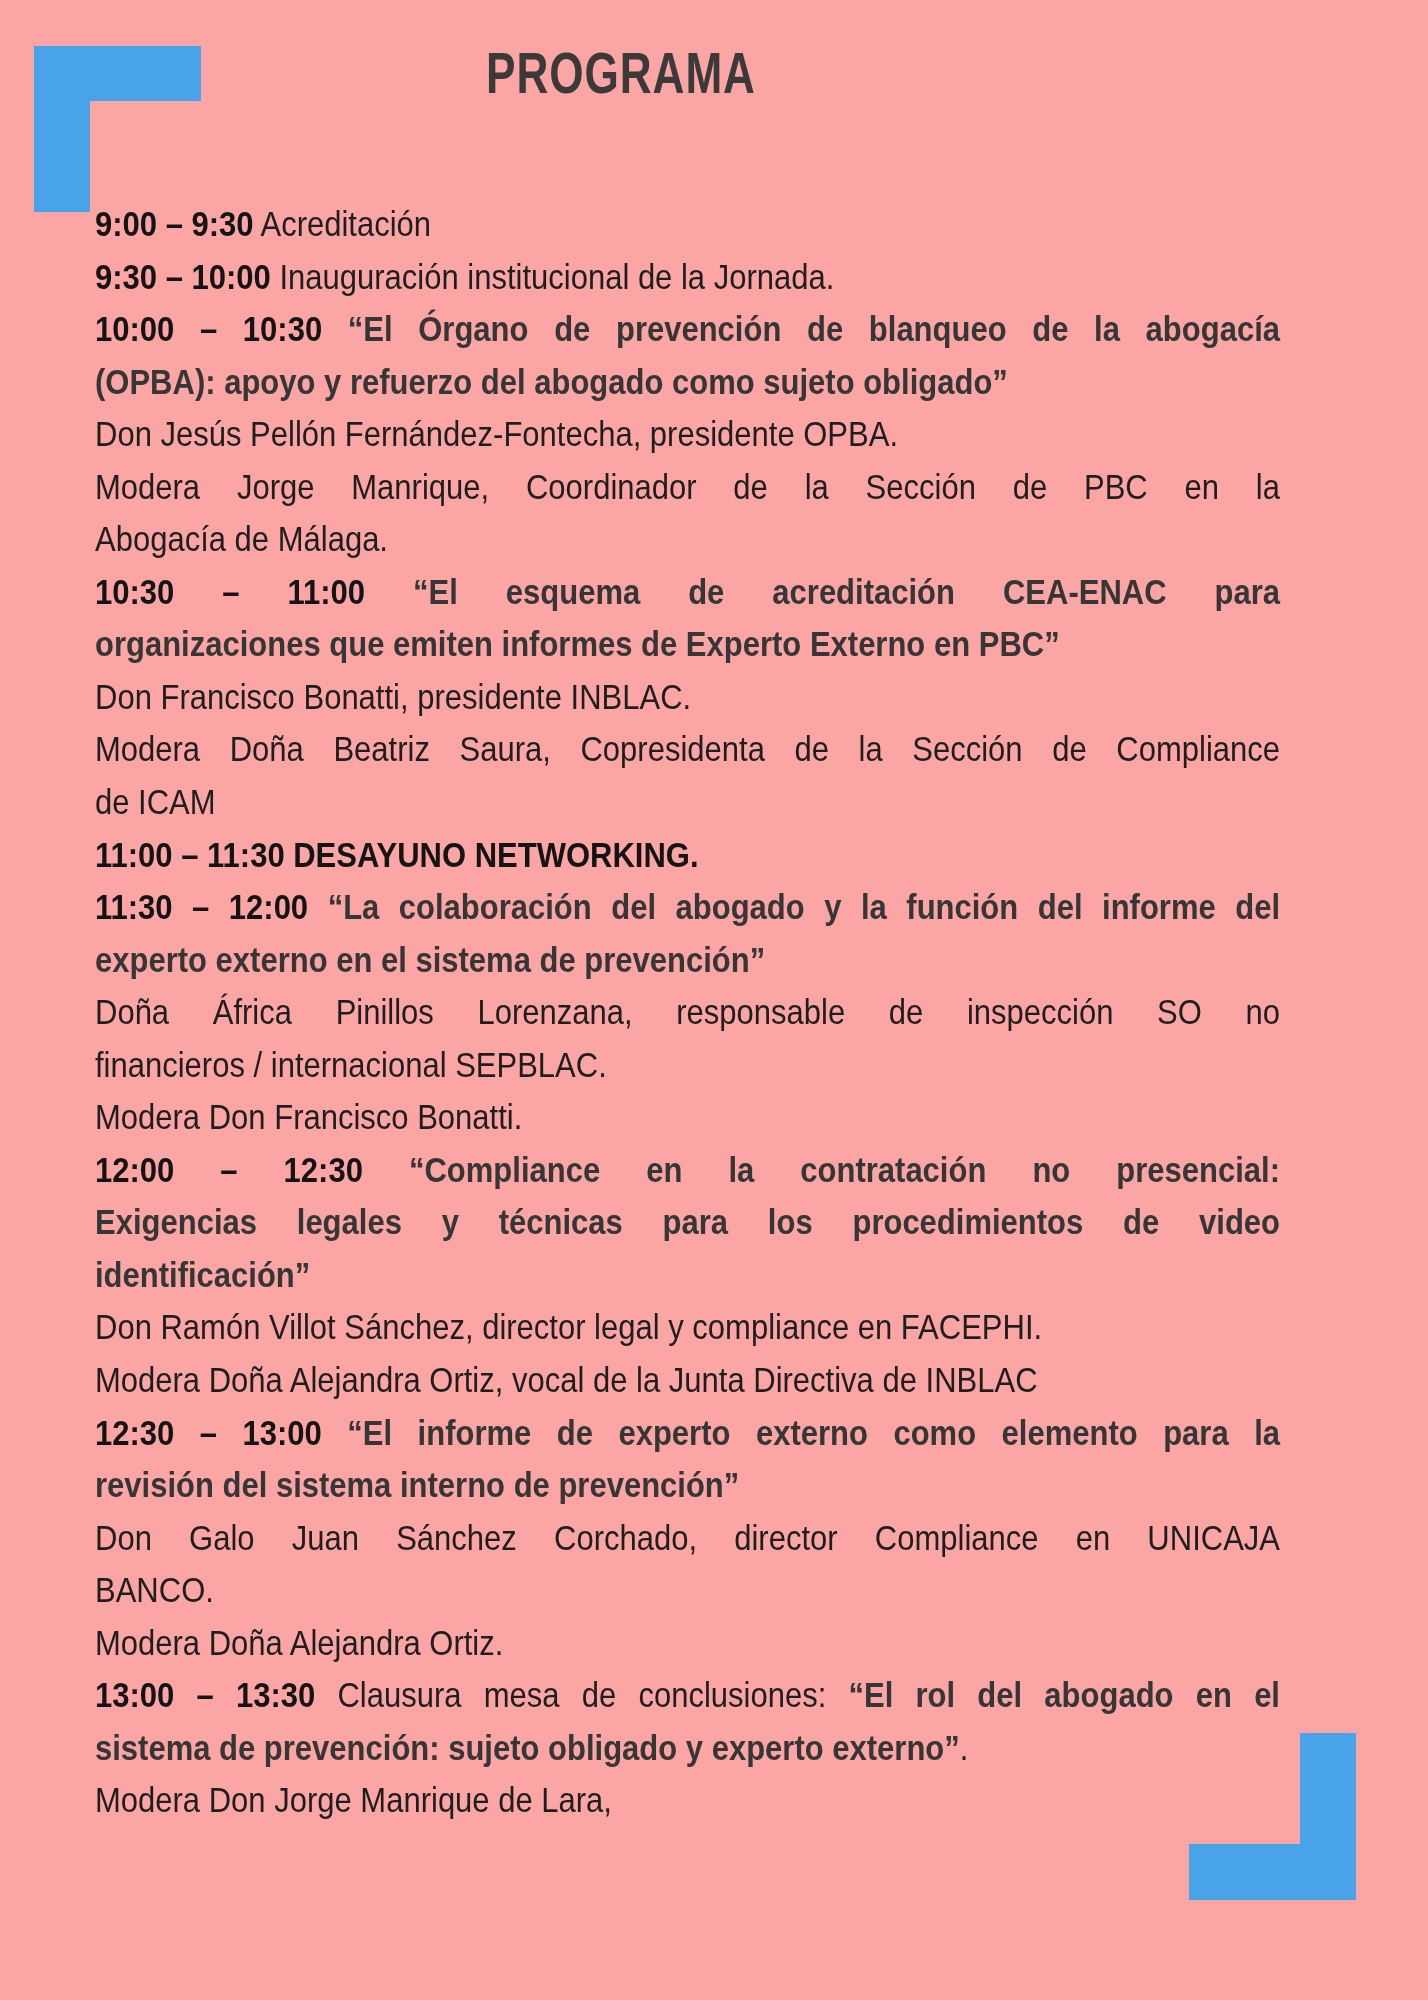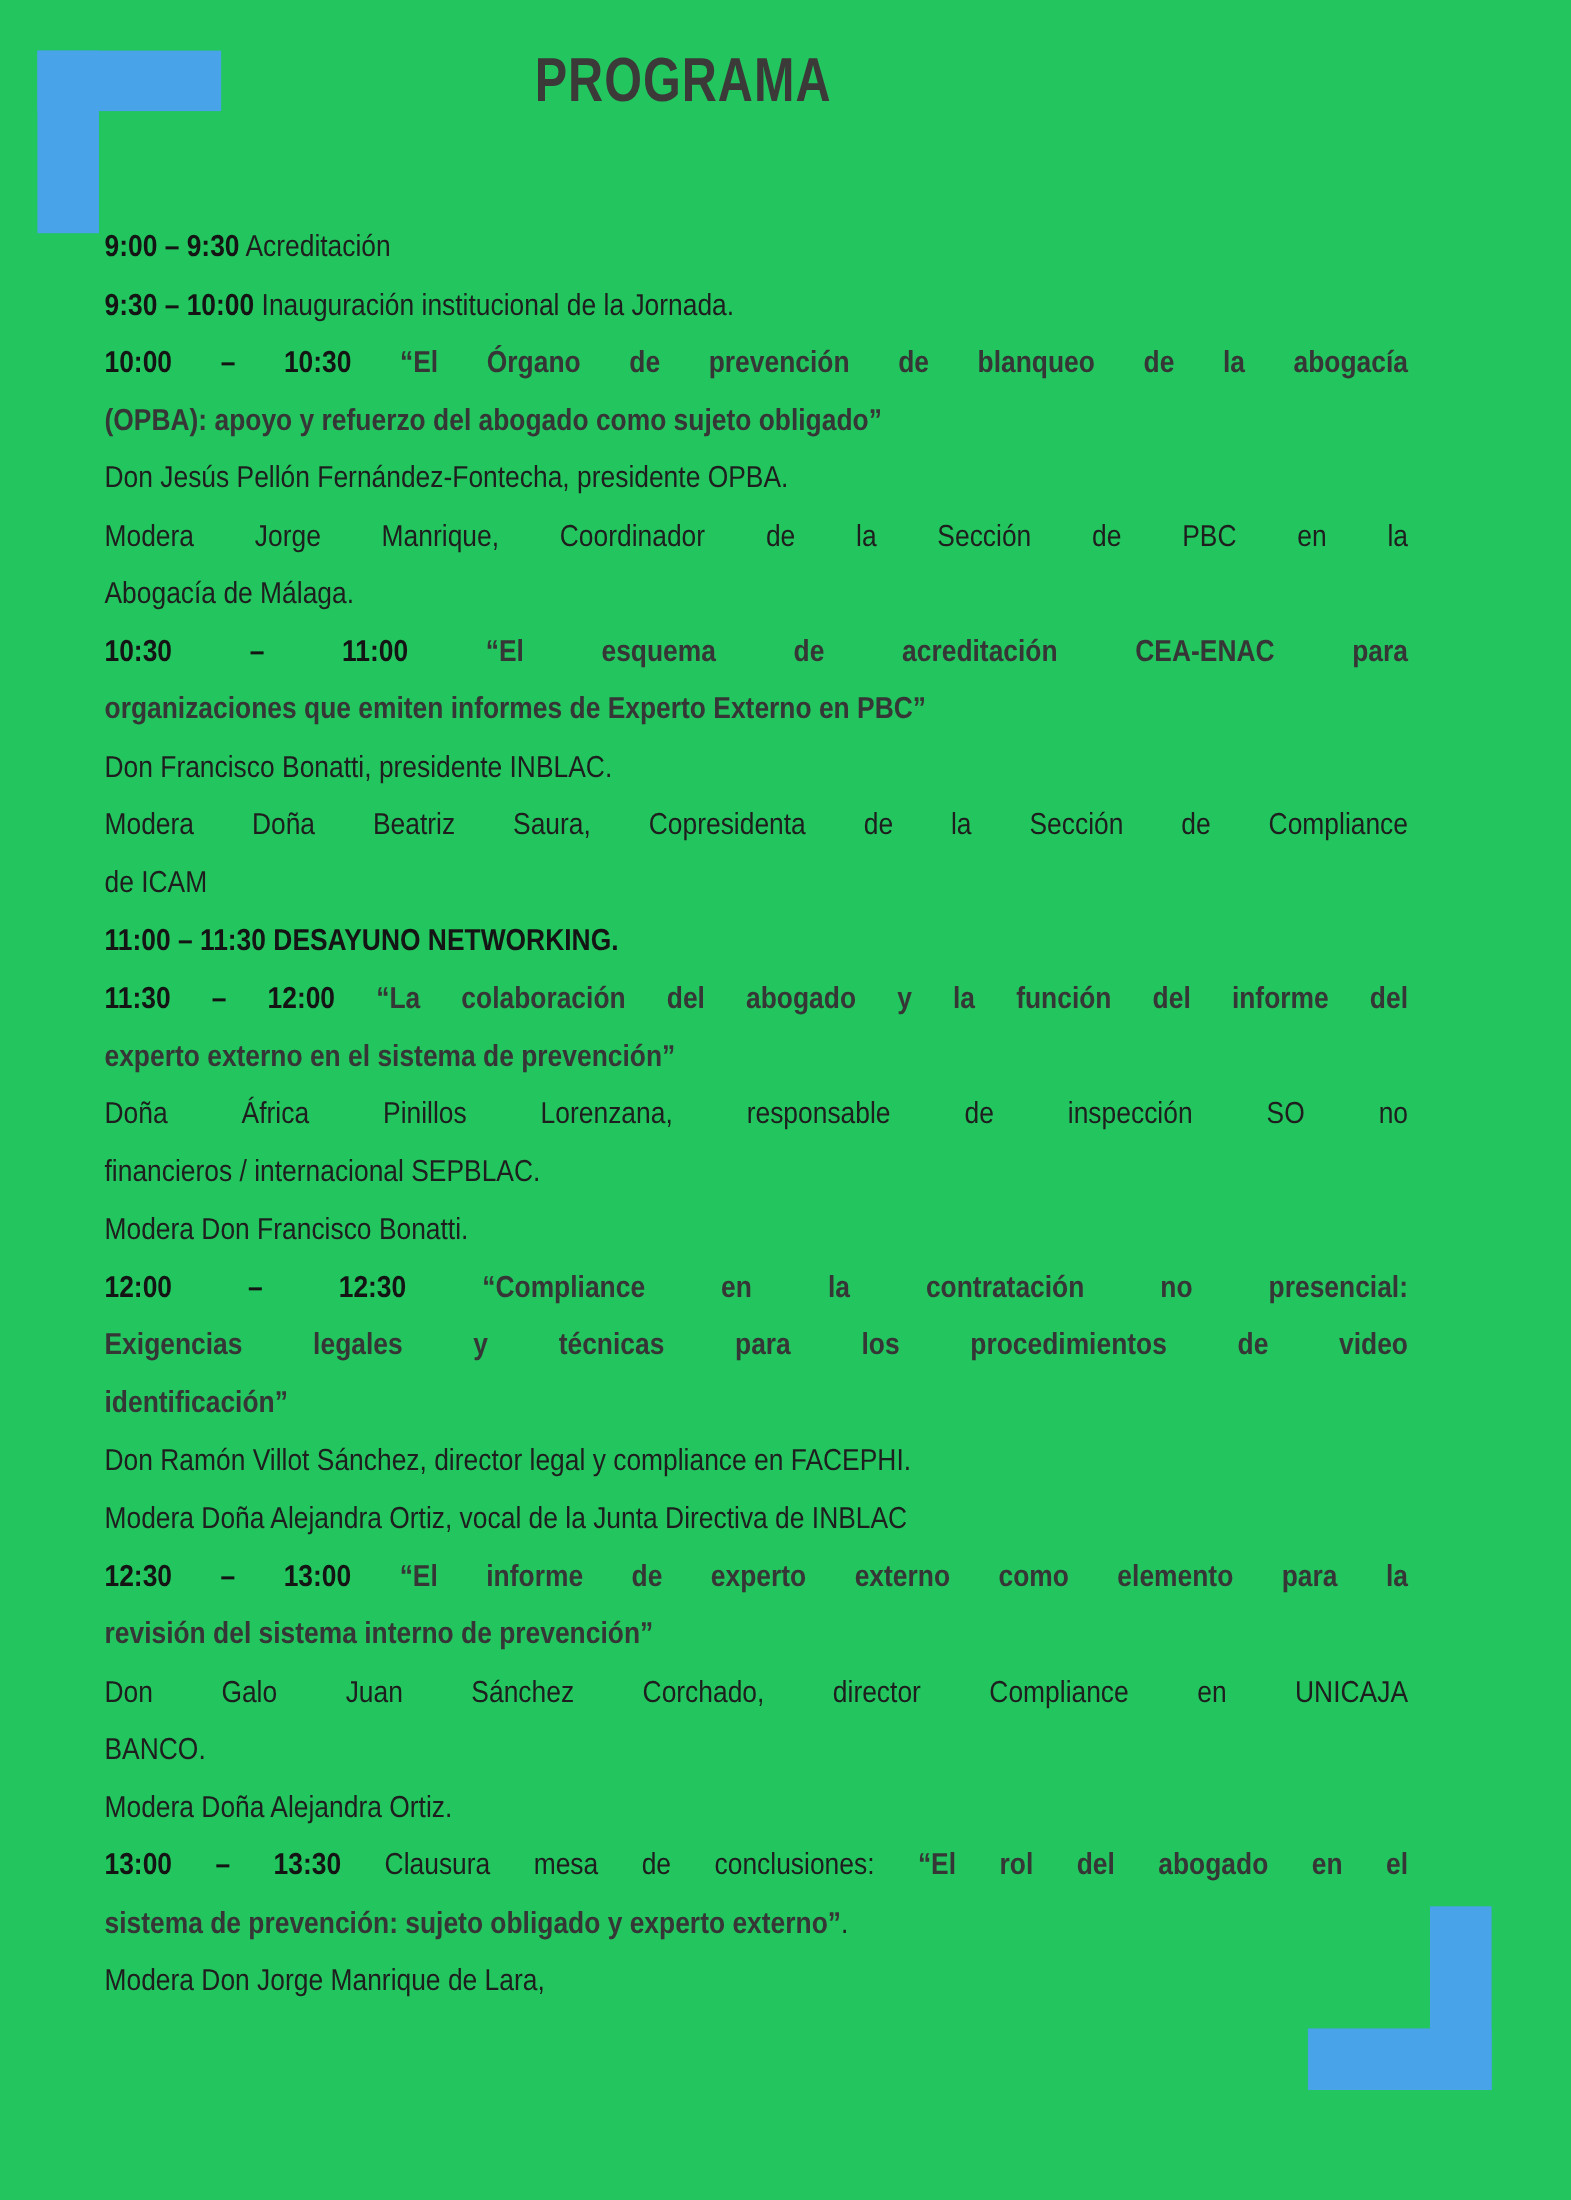--- a/index.html
+++ b/index.html
@@ -28,21 +28,21 @@
     letter-spacing: 1px;
     color: #3b3a39;
     transform: scale(0.92, 1.18);
     transform-origin: center;
   }
   .program-lines {
     position: absolute;
     left: 95px;
     top: 199px;
     width: 1185px;
-    font-size: 24px;
+    font-size: 31px;
     color: #1e1e1e;
   }
   .line {
     height: 52.55px;
     line-height: 52.55px;
     transform: scaleY(1.15);
     transform-origin: left center;
   }
   .line.just {
     text-align: justify;
@@ -56,21 +56,21 @@
     font-weight: bold;
     color: #363636;
   }
   .seg-plain {
     color: #1e1e1e;
   }
 </style>
 </head>
 <body style="background: rgb(211, 208, 205);">
 
-<div class="page" style="background: #22c55e; text-decoration: underline;">
+<div class="page" style="background: #fca5a5; text-decoration: underline;">
 
   <div class="corner-bar" style="left: 34px; top: 46px; width: 167px; height: 55px; background: rgb(72, 163, 232);"></div>
   <div class="corner-bar" style="left: 34px; top: 46px; width: 56px; height: 166px; background: rgb(72, 163, 232);"></div>
 
   <div class="corner-bar" style="left: 1300px; top: 1733px; width: 56px; height: 167px; background: rgb(72, 163, 232);"></div>
   <div class="corner-bar" style="left: 1189px; top: 1844px; width: 167px; height: 56px; background: rgb(72, 163, 232);"></div>
 
   <div class="page-title" style="color: rgb(59, 58, 57);">PROGRAMA</div>
 
   <div class="program-lines">

